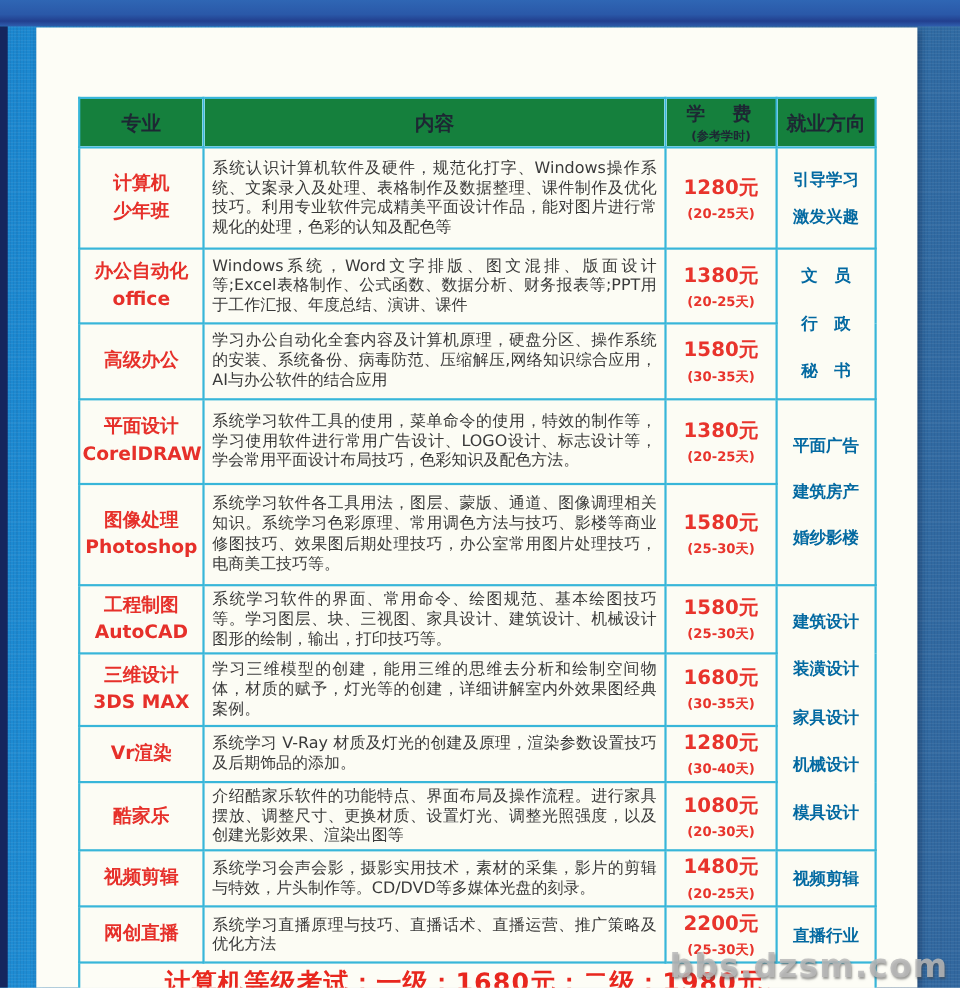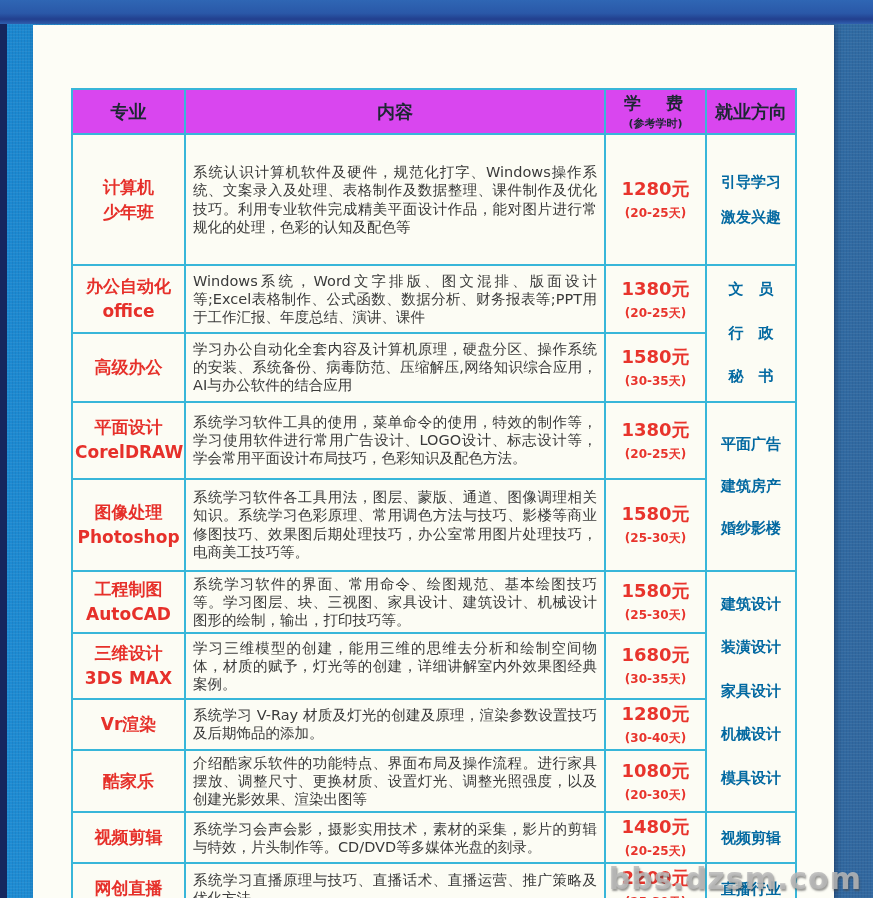--- a/index.html
+++ b/index.html
@@ -34,21 +34,21 @@
   }
   table.courses{
     position:absolute;left:38px;top:63px;
     border-collapse:collapse;table-layout:fixed;width:724px;
     background:#fcfcf4;
   }
   table.courses td,table.courses th{
     border:2px solid #38b6d9;overflow:hidden;
   }
   th.hdr{
-    background:#d946ef;color:#1d2733;font-weight:600;font-size:18px;
+    background:#15803d;color:#1d2733;font-weight:600;font-size:18px;
     text-align:center;vertical-align:middle;padding:2px;
   }
   .hdr-fee-line1{font-size:17px;letter-spacing:4px;}
   .hdr-fee-line2{font-size:11px;font-weight:600;margin-top:1px;}
   td.major{
     color:#e6302a;font-weight:bold;font-size:17px;text-align:center;
     vertical-align:middle;white-space:pre-line;line-height:1.45;padding:2px;
   }
   td.content{
     color:#3a3a3a;font-size:14.5px;line-height:1.25;text-align:justify;
@@ -93,21 +93,21 @@
         <tr style="height:38px">
       <th class="hdr">专业</th>
       <th class="hdr">内容</th>
       <th class="hdr">
         <div class="hdr-fee-line1">学　费</div>
         <div class="hdr-fee-line2">(参考学时)</div>
       </th>
       <th class="hdr">就业方向</th>
     </tr>
 
-    <tr style="height:131px">
+    <tr style="height:92px">
       <td class="major">计算机
 少年班</td>
       <td class="content">系统认识计算机软件及硬件，规范化打字、Windows操作系统、文案录入及处理、表格制作及数据整理、课件制作及优化技巧。利用专业软件完成精美平面设计作品，能对图片进行常规化的处理，色彩的认知及配色等</td>
       <td class="fee">
         <div class="price">1280元</div>
         <div class="days">(20-25天)</div>
       </td>
       <td class="career">引导学习
 激发兴趣</td>
     </tr>

